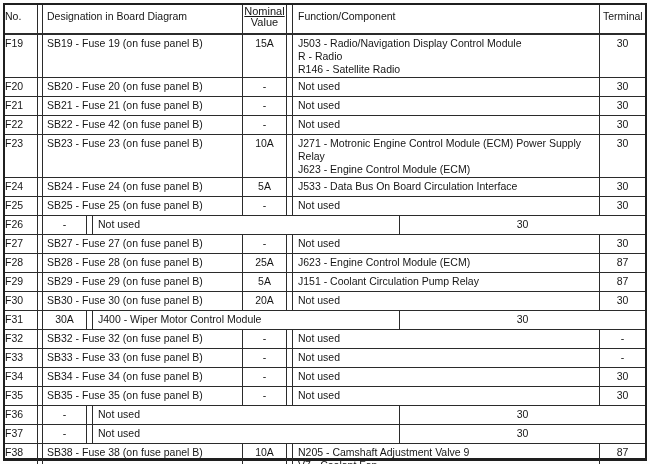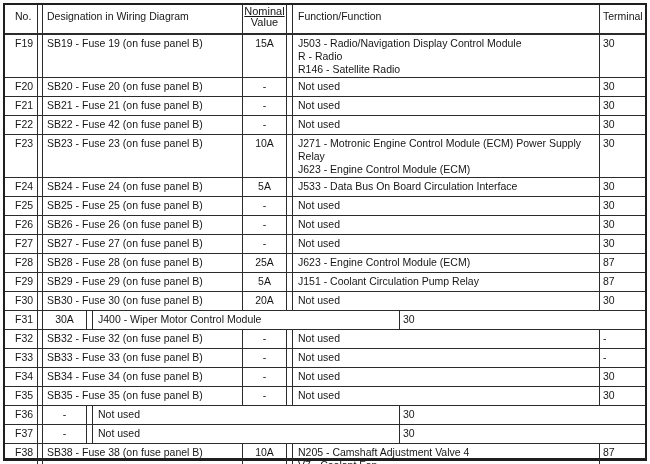--- a/index.html
+++ b/index.html
@@ -38,51 +38,51 @@
     min-height: 28px;
   }
   .cell {
     box-sizing: border-box;
     border-right: 1px solid #2b2b2b;
     font-size: 10.5px;
     line-height: 13px;
     padding: 2px 3px 1px 3px;
     overflow: hidden;
   }
-  .c-no  { width: 33px;  padding-left: 10px; }
+  .c-no  { width: 33px;  padding-left: 0; }
   .c-gap { width: 5px;   padding: 0; }
   .c-des { width: 200px; padding-left: 4px; }
   .c-val { width: 44px;  text-align: center; padding-left: 1px; padding-right: 1px; }
   .c-gap2{ width: 6px;   padding: 0; }
   .c-fun { width: 307px; padding-left: 5px; }
-  .c-ter { flex: 1; text-align: left; border-right: none; }
+  .c-ter { flex: 1; text-align: center; border-right: none; }
   .header-row .cell { padding-top: 5px; }
   .header-row .c-val { padding-top: 2px; }
   .nominal-stack { display: flex; flex-direction: column; align-items: center; }
   .nominal-small { font-size: 11px; line-height: 9px; text-decoration: underline; }
   .nominal-big   { font-size: 11px; line-height: 12px; }
 </style>
 </head>
 <body>
 
 <div class="page">
   <div class="fuse-table">
 
     <div class="row header-row">
       <div class="cell c-no">No.</div>
       <div class="cell c-gap"></div>
-      <div class="cell c-des">Designation in Wiring Diagram</div>
+      <div class="cell c-des">Designation in Board Diagram</div>
       <div class="cell c-val">
         <span class="nominal-stack">
           <span class="nominal-small">Nominal</span>
           <span class="nominal-big">Value</span>
         </span>
       </div>
       <div class="cell c-gap2"></div>
-      <div class="cell c-fun">Function/Function</div>
+      <div class="cell c-fun">Function/Component</div>
       <div class="cell c-ter">Terminal</div>
     </div>
 
     <div id="rows">
   <div class="row">
     <div class="cell c-no">F19</div>
     <div class="cell c-gap"></div>
     <div class="cell c-des">SB19 - Fuse 19 (on fuse panel B)</div>
     <div class="cell c-val">15A</div>
     <div class="cell c-gap2"></div>
@@ -163,21 +163,20 @@
     <div class="cell c-gap2"></div>
     <div class="cell c-fun">
             <div>Not used</div>
           </div>
     <div class="cell c-ter">30</div>
   </div>
 
   <div class="row">
     <div class="cell c-no">F26</div>
     <div class="cell c-gap"></div>
-    <div class="cell c-des">SB26 - Fuse 26 (on fuse panel B)</div>
     <div class="cell c-val">-</div>
     <div class="cell c-gap2"></div>
     <div class="cell c-fun">
             <div>Not used</div>
           </div>
     <div class="cell c-ter">30</div>
   </div>
 
   <div class="row">
     <div class="cell c-no">F27</div>
@@ -308,20 +307,20 @@
     <div class="cell c-ter">30</div>
   </div>
 
   <div class="row">
     <div class="cell c-no">F38</div>
     <div class="cell c-gap"></div>
     <div class="cell c-des">SB38 - Fuse 38 (on fuse panel B)</div>
     <div class="cell c-val">10A</div>
     <div class="cell c-gap2"></div>
     <div class="cell c-fun">
-            <div>N205 - Camshaft Adjustment Valve 4</div>
+            <div>N205 - Camshaft Adjustment Valve 9</div>
             <div>V7 - Coolant Fan</div>
           </div>
     <div class="cell c-ter">87</div>
   </div>
 </div>
   </div>
 </div>
 
 </body></html>

